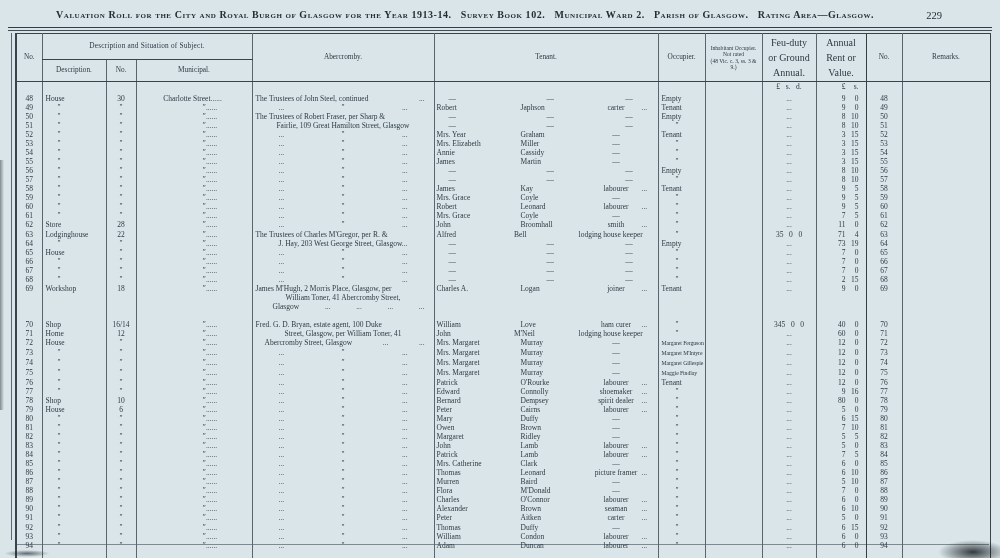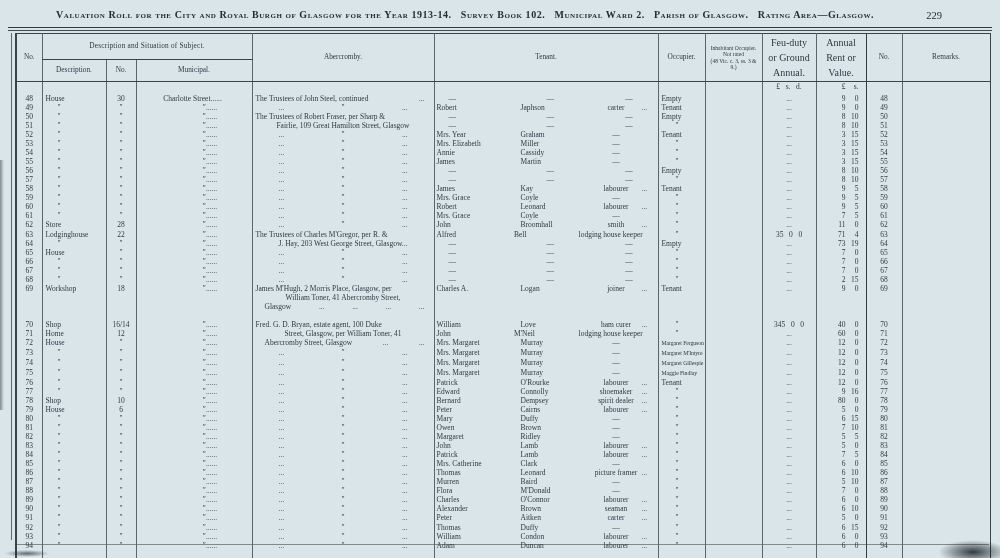--- a/index.html
+++ b/index.html
@@ -875,21 +875,21 @@
         <td class="c-v bl"><span class="v1"></span><span class="v2"></span></td>
         <td class="c-num blb"></td>
         <td class="c-r bl"></td>
       </tr>
       <tr>
         <td class="c-num"></td>
         <td class="c-d bl"></td>
         <td class="c-hn bl"></td>
         <td class="c-s bl"></td>
         <td class="c-p bl">
-          <div class="p-f" style="padding-left: 12px;">
+          <div class="p-f" style="padding-left: 20px;">
             <span>Glasgow</span>
             <span>...</span>
             <span>...</span>
             <span>...</span>
             <span>...</span>
           </div>
         </td>
         <td class="c-t bl">
           <div class="t-f">
             <span class="t1"></span>

